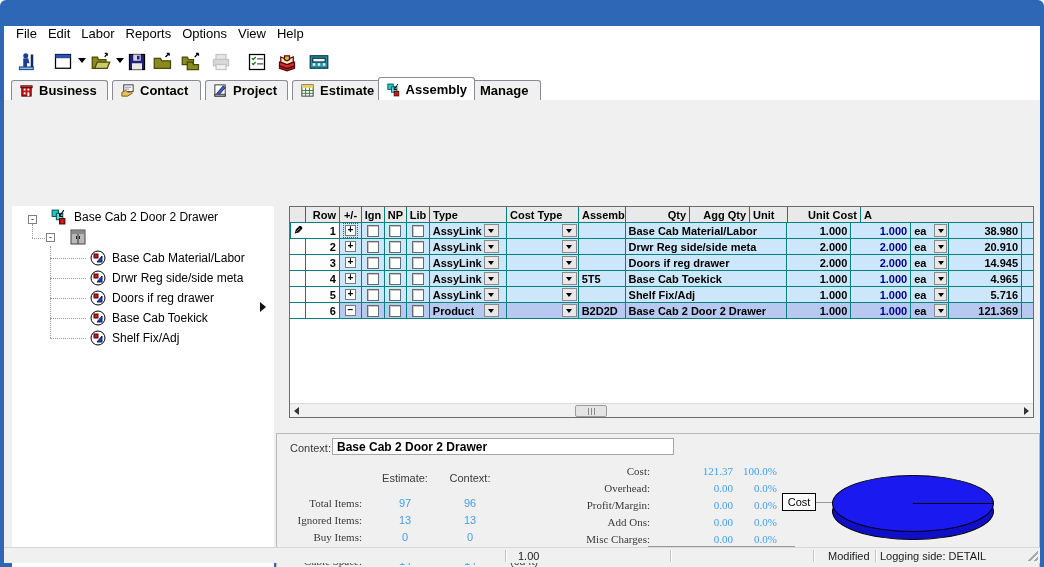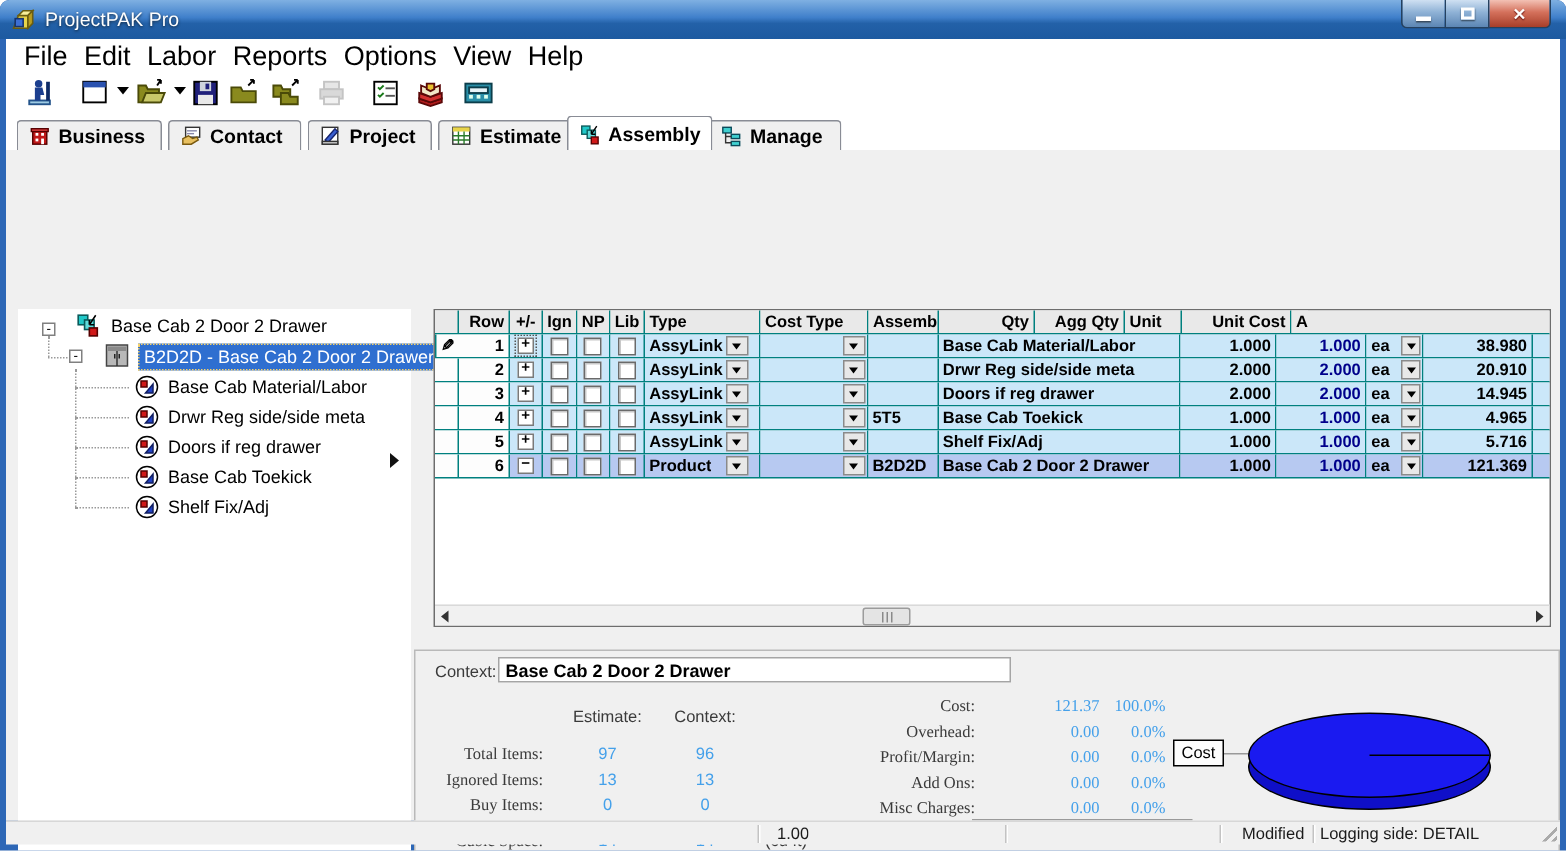--- a/index.html
+++ b/index.html
@@ -19,21 +19,21 @@
     background:linear-gradient(#cfe0f2,#8fb2d6 45%,#5c86b4); }
   .capbtn.max { width:28px; border-left:none; border-right:none;
     background:linear-gradient(#cfe0f2,#8fb2d6 45%,#5c86b4); }
   .capbtn.close { width:42px; border-radius:0 0 4px 0;
     background:linear-gradient(#f3c1b4,#d4715c 45%,#a83e29); color:#fff;
     font-size:11px; font-weight:bold; text-shadow:0 1px 1px #500; }
   .glyph-min { width:10px; height:3px; background:#fff; box-shadow:0 1px 1px #345; margin-top:6px;}
   .glyph-max { width:9px; height:8px; border:2px solid #fff; box-shadow:0 1px 1px #345; background:transparent;}
   
   #menubar { position:absolute; left:4px; top:26px; width:1036px; height:22px; background:#fff;
-    display:flex; gap:11px; align-items:flex-end; padding-left:12px; font-size:18px; color:#000; }
+    display:flex; gap:11px; align-items:flex-start; padding-left:12px; font-size:13px; color:#000; }
   .menu-item { cursor:default; }
   #toolbar { position:absolute; left:4px; top:48px; width:1036px; height:28px; background:#fff; }
   .tbtn { position:absolute; top:3px; width:22px; height:22px; display:flex; align-items:center; justify-content:center; }
   .dd { position:absolute; top:10px; width:0; height:0; border-left:4px solid transparent;
         border-right:4px solid transparent; border-top:5px solid #000; }
   .disabled { filter:grayscale(1); opacity:.5; }
   
   #tabstrip { position:absolute; left:4px; top:76px; width:1036px; height:24px; background:#fff; }
   .tab { position:absolute; top:4px; height:20px; background:#f0f0f0; border:1px solid #898c95;
     border-bottom:none; border-radius:3px 3px 0 0; display:flex; align-items:center; gap:5px;
@@ -116,40 +116,20 @@
   .stext { position:absolute; top:2px; white-space:nowrap; overflow:hidden; }
   #grip { position:absolute; right:2px; bottom:2px; width:10px; height:10px;
     background:
       linear-gradient(135deg, transparent 50%, #aaa 50%, #aaa 62%, transparent 62%, transparent 80%, #aaa 80%, #aaa 92%, transparent 92%); }
 </style>
 </head>
 <body>
 
 <div id="win">
 
-  <div id="titlebar">
-    <svg id="appicon" width="17" height="17" viewBox="0 0 16 16">
-      <polygon points="1,13 10,13 10,5 4,5" fill="#e8d44a" stroke="#6b5d10"></polygon>
-      <polygon points="4,5 10,5 13,2 7,2" fill="#f7ef9a" stroke="#6b5d10"></polygon>
-      <polygon points="10,13 13,10 13,2 10,5" fill="#b89c20" stroke="#6b5d10"></polygon>
-      <rect x="2" y="7" width="5" height="5" fill="#3c6fd4" stroke="#16336e"></rect>
-    </svg>
-    <span id="apptitle">ProjectPAK Pro</span>
-    <div id="capbtns">
-      <div class="capbtn min">
-          <div class="glyph-min"></div>
-        </div>
-      <div class="capbtn max">
-          <div class="glyph-max"></div>
-        </div>
-      <div class="capbtn close">
-          <span>✕</span>
-        </div>
-    </div>
-  </div>
 
   <div id="menubar">
       <span class="menu-item">File</span>
       <span class="menu-item">Edit</span>
       <span class="menu-item">Labor</span>
       <span class="menu-item">Reports</span>
       <span class="menu-item">Options</span>
       <span class="menu-item">View</span>
       <span class="menu-item">Help</span>
     </div>
@@ -273,21 +253,21 @@
     </div>
     <div class="tab active" style="left:374px;width:97px">
       <svg width="15" height="15" viewBox="0 0 16 16">
         <rect x="2" y="2" width="6" height="6" fill="#20c8c8" stroke="#0a5a5a"></rect>
         <rect x="6" y="5" width="6" height="6" fill="#60dcdc" stroke="#0a5a5a"></rect>
         <rect x="9" y="10" width="5" height="5" fill="#d01818" stroke="#500"></rect>
         <path d="M13 2 L9 8 M9 8 L9 5 M9 8 L12 8" stroke="#000" fill="none"></path>
       </svg>
       <span>Assembly</span>
     </div>
-    <div class="tab" style="left:468px;width:89px">
+    <div class="tab" style="left:448px;width:89px">
       <svg width="15" height="15" viewBox="0 0 16 16">
         <rect x="2" y="2" width="6" height="4" fill="#40d0d0" stroke="#0a4a5a"></rect>
         <rect x="8" y="7" width="6" height="3" fill="#40d0d0" stroke="#0a4a5a"></rect>
         <rect x="8" y="12" width="6" height="3" fill="#40d0d0" stroke="#0a4a5a"></rect>
         <path d="M4 6 L4 13 L8 13 M4 8.5 L8 8.5" stroke="#333" fill="none"></path>
       </svg>
       <span>Manage</span>
     </div>
   </div>
   <div id="pageline"></div>
@@ -307,21 +287,20 @@
       <div class="dotv" style="left:20px;top:18px;height:14px"></div>
       <div class="doth" style="left:20px;top:32px;width:13px"></div>
       <div class="expbox" style="left:34px;top:27px">-</div>
       <svg style="position:absolute;left:58px;top:23px" width="16" height="16" viewBox="0 0 16 16">
         <rect x="1" y="1" width="14" height="14" fill="#b8b8b8" stroke="#444"></rect>
         <rect x="2" y="2" width="12" height="3" fill="#8a8a8a"></rect>
         <path d="M8 5 L8 15" stroke="#333"></path>
         <rect x="6" y="7" width="1" height="3" fill="#222"></rect>
           <rect x="9" y="7" width="1" height="3" fill="#222"></rect>
       </svg>
-      <span class="tree-label sel" style="left:80px;top:23px">B2D2D - Base Cab 2 Door 2 Drawer</span>
 
       <div class="dotv" style="left:38px;top:40px;height:92px"></div>
       <div id="treeleaves">
           <div class="doth" style="left: 38px; top: 52px; width: 36px;"></div>
           <svg width="16" height="16" viewBox="0 0 16 16" style="position: absolute; left: 78px; top: 44px;">
             <circle cx="8" cy="8" r="7" fill="#fff" stroke="#000"></circle>
             <rect x="4" y="4" width="4" height="4" fill="#d01818" stroke="#500"></rect>
             <polygon points="7,12 12,12 12,6" fill="#2040c0" stroke="#101e60"></polygon>
           </svg>
           <span class="tree-label" style="left: 100px; top: 45px;">Base Cab Material/Labor</span>

